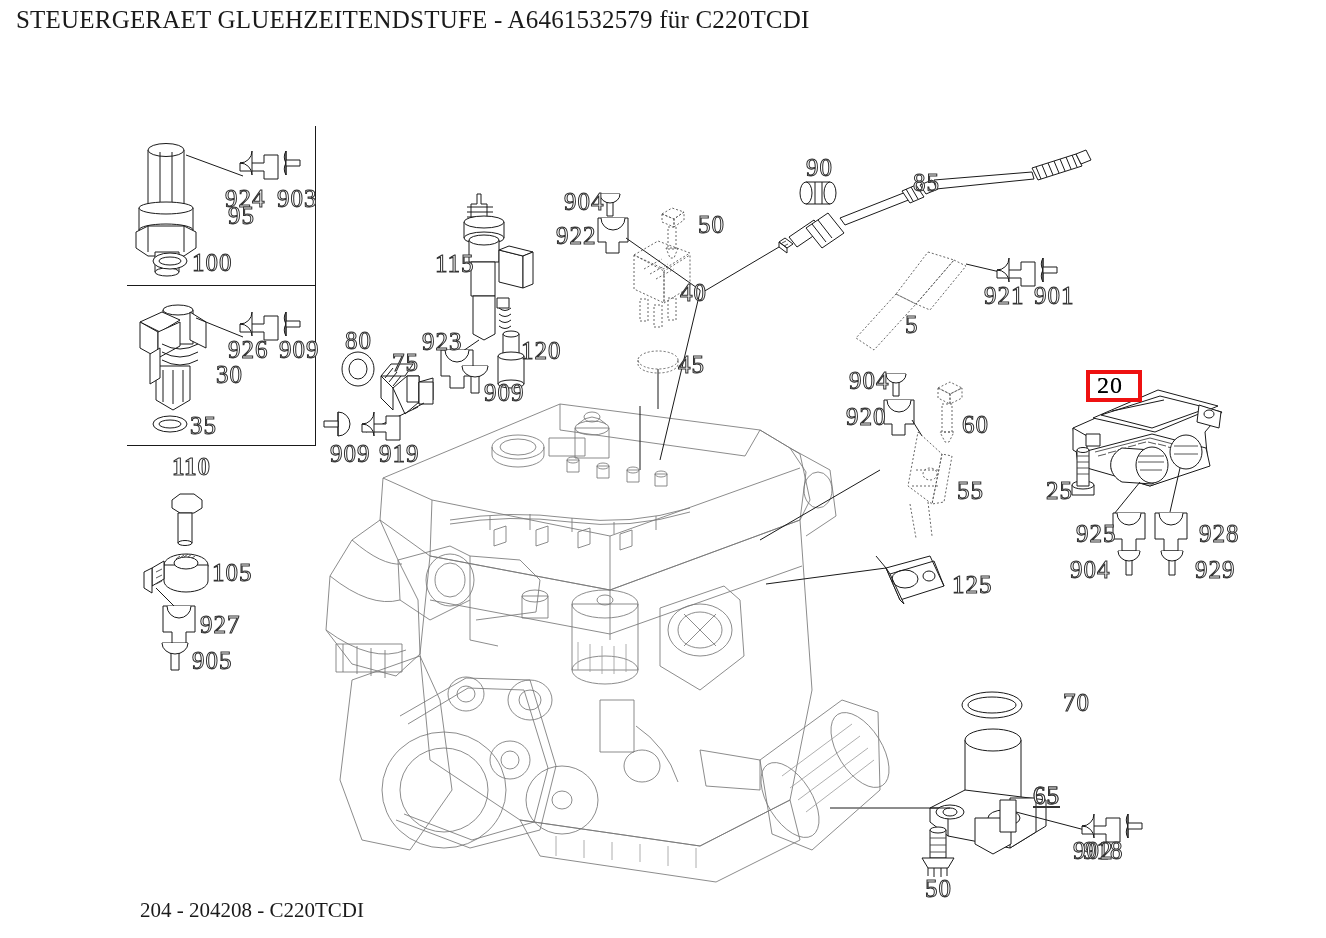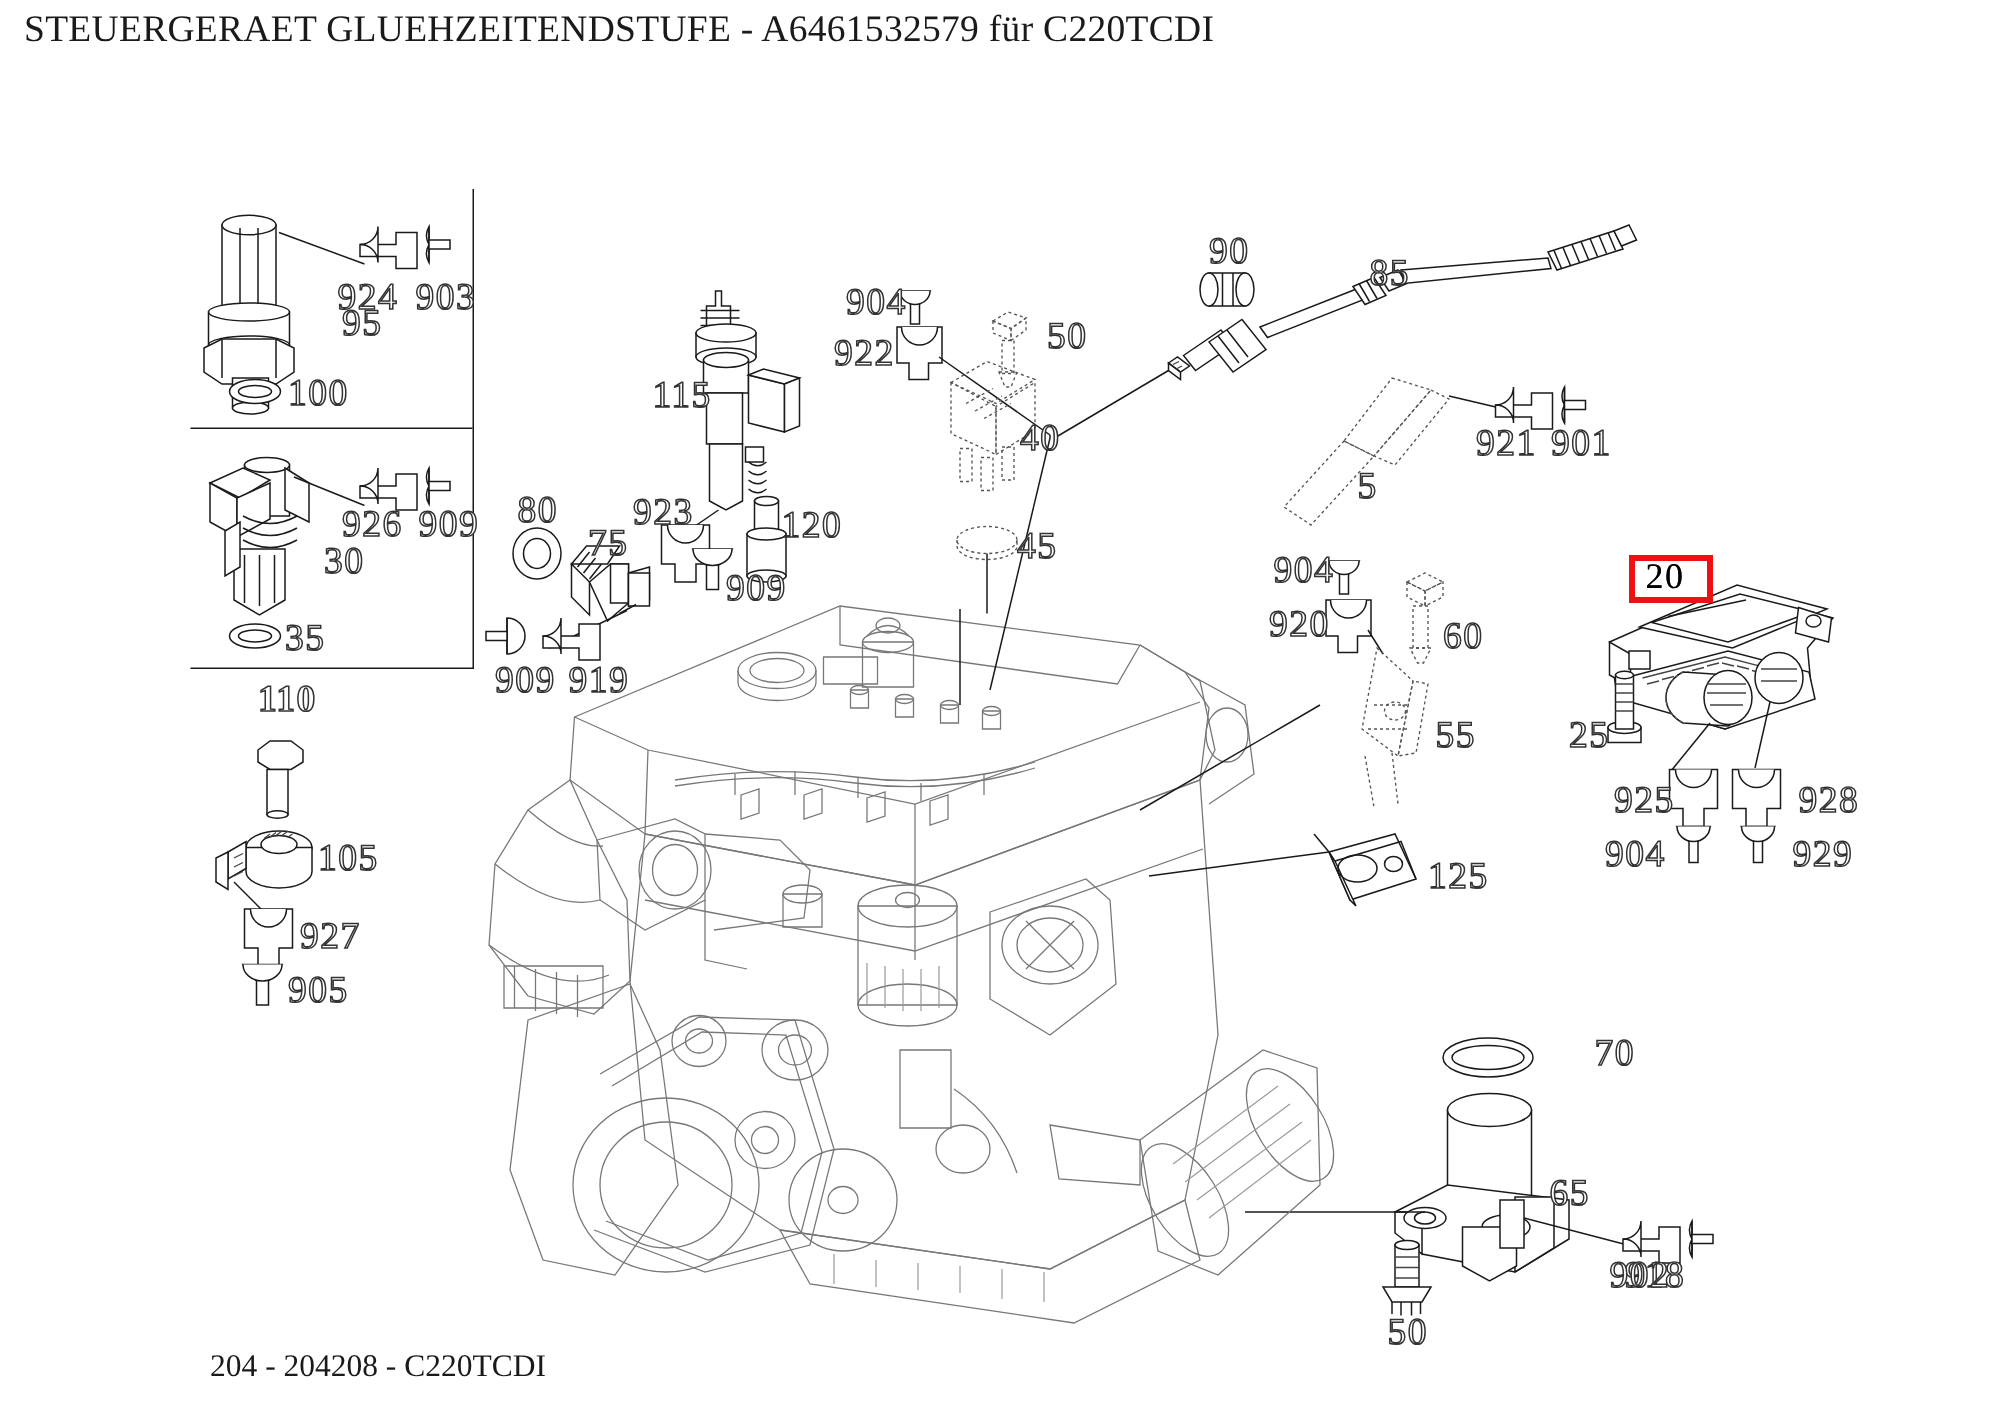--- a/index.html
+++ b/index.html
@@ -535,20 +535,20 @@
   <div class="lbl" style="left:846px;top:404px;">920</div>
   <div class="lbl" style="left:962px;top:412px;">60</div>
   <div class="lbl" style="left:957px;top:478px;">55</div>
   <div class="lbl" style="left:1046px;top:478px;">25</div>
   <div class="lbl" style="left:1076px;top:521px;">925</div>
   <div class="lbl" style="left:1199px;top:521px;">928</div>
   <div class="lbl" style="left:1070px;top:557px;">904</div>
   <div class="lbl" style="left:1195px;top:557px;">929</div>
   <div class="lbl" style="left:952px;top:572px;">125</div>
   <div class="lbl" style="left:1027px;top:690px;margin-left:36px;">70</div>
-  <div class="lbl" style="left:1033px;top:783px;">65</div>
+  <div class="lbl" style="left:1033px;top:783px;text-decoration:underline;">65</div>
   <div class="lbl" style="left:1083px;top:838px;">918</div>
   <div class="lbl" style="left:1073px;top:838px;">902</div>
   <div class="lbl" style="left:925px;top:876px;">50</div>
 
   <div class="footer">204 - 204208 - C220TCDI</div>
 
 </div>
 
 </body></html>

